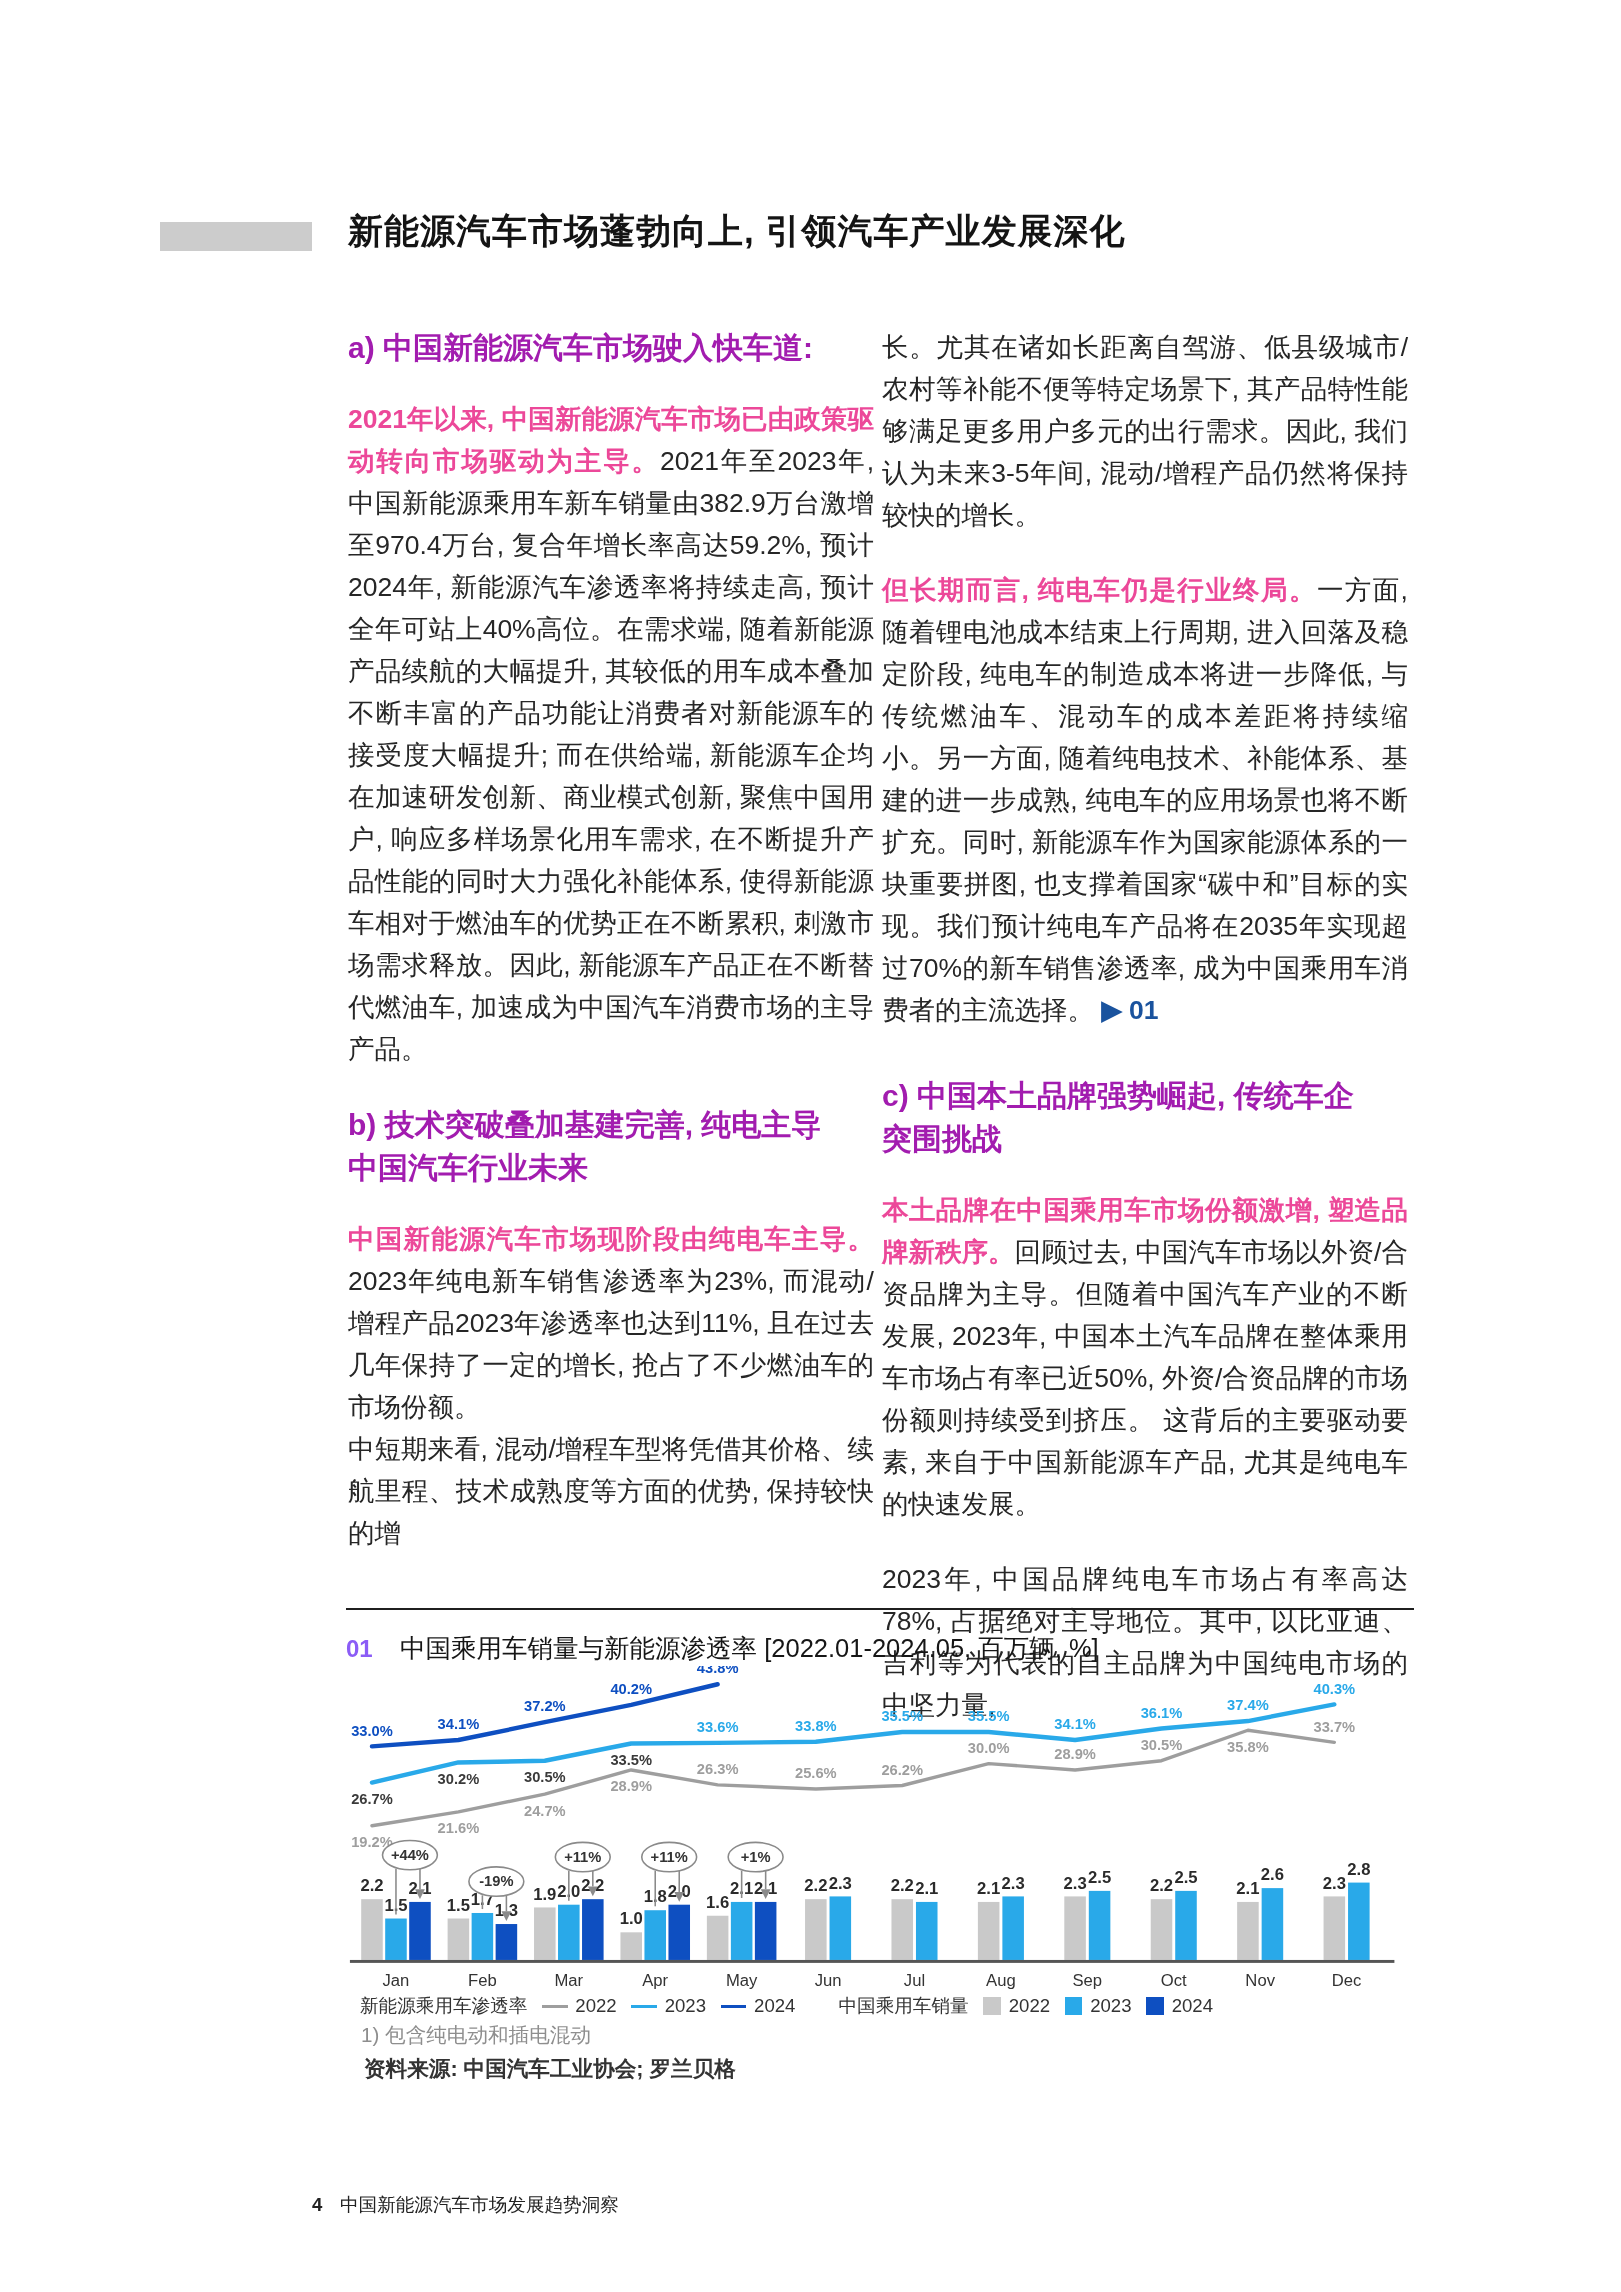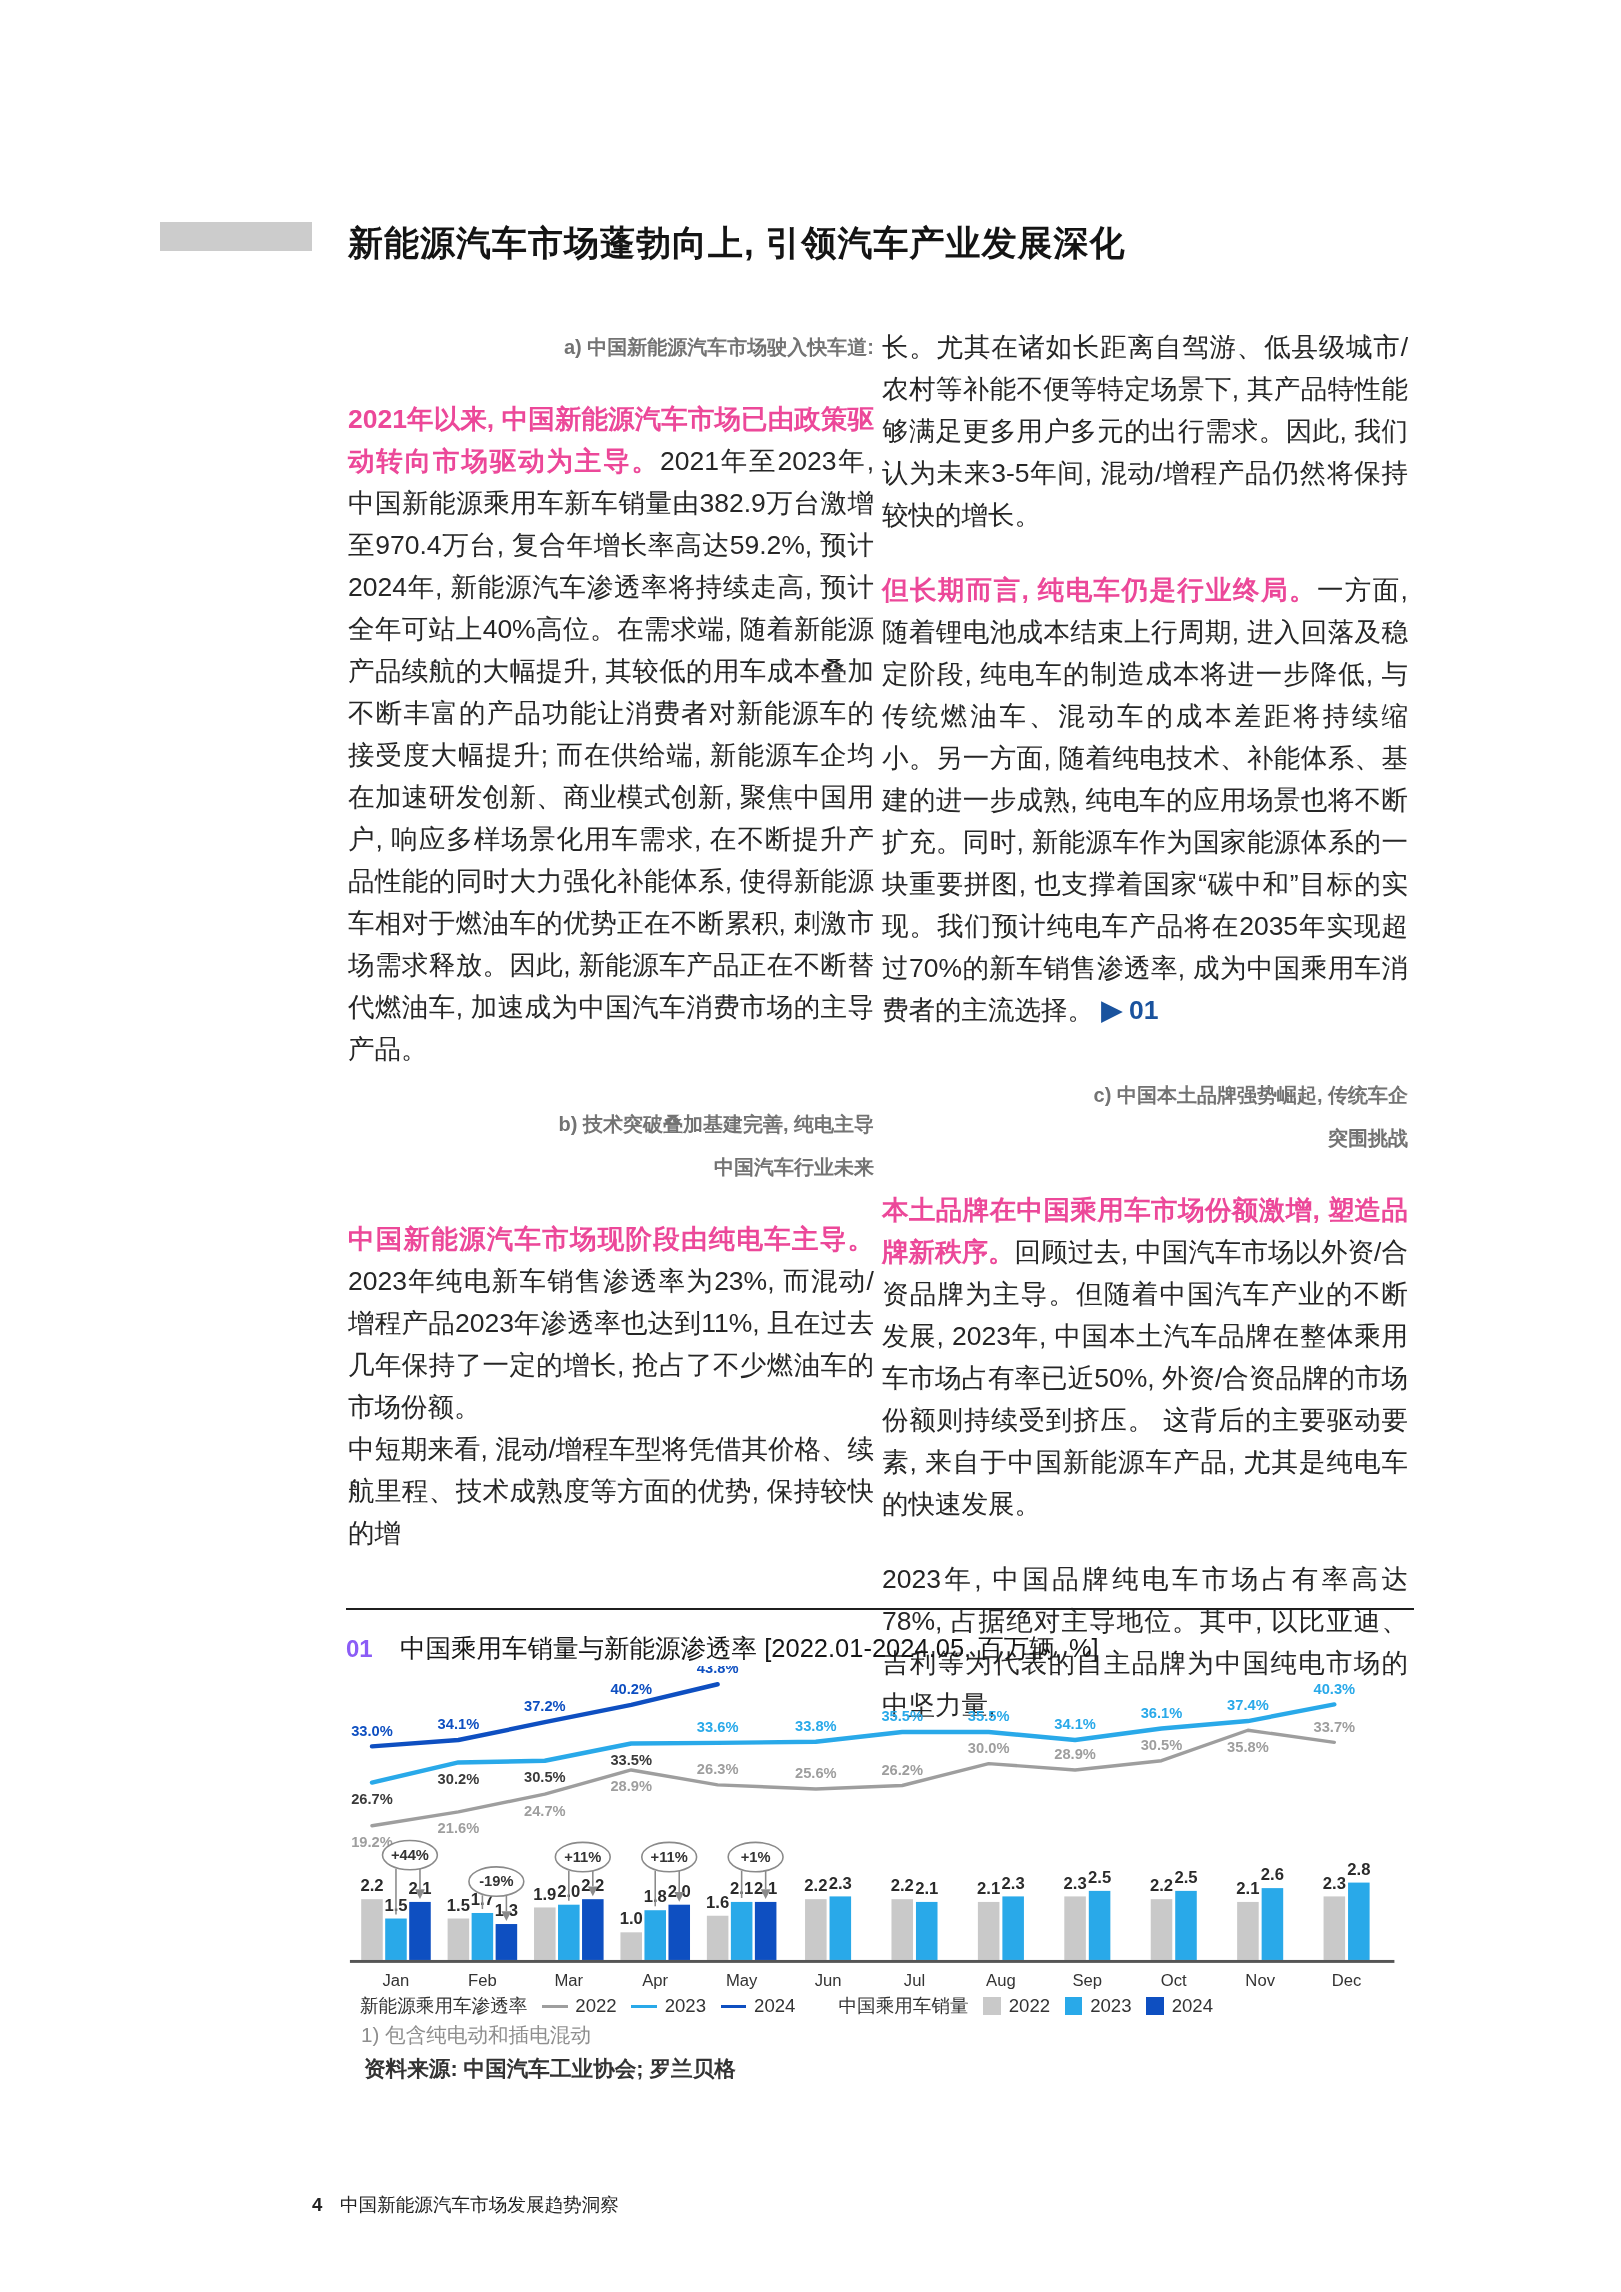--- a/index.html
+++ b/index.html
@@ -1,23 +1,23 @@
 <!DOCTYPE html>
 <html><head>
 <meta charset="utf-8">
 <style>
   html,body{margin:0;padding:0;background:#ffffff;}
   .page{position:relative;width:1621px;height:2293px;background:#ffffff;overflow:hidden;
         font-family:"Liberation Sans",sans-serif;color:#262626;}
   .deco-bar{position:absolute;left:160px;top:222px;width:152px;height:29px;background:#cccccc;}
-  .page-title{position:absolute;left:348px;top:220px;font-size:35px;font-weight:700;color:#141414;letter-spacing:1px;white-space:nowrap;}
+  .page-title{position:absolute;left:348px;top:208px;font-size:35px;font-weight:700;color:#141414;letter-spacing:1px;white-space:nowrap;}
   .col{position:absolute;top:326px;width:526px;font-size:26.5px;line-height:42px;text-align:justify;}
   .col-left{left:348px;}
   .col-right{left:882px;}
-  .col h2{font-size:20px;line-height:43px;font-weight:700;color:#737373;margin:0 0 29px 0;text-align:right;}
+  .col h2{font-size:30px;line-height:43px;font-weight:700;color:#a21caf;margin:0 0 29px 0;text-align:left;}
   .col h2 span{display:block;}
   .col p{margin:0 0 33px 0;}
   .col p.tight{margin-bottom:0;}
   .lead{font-weight:700;color:#ec4899;}
   .h-gap-b{margin-top:19.6px !important;}
   .h-gap-c{margin-top:43px !important;}
   .marker{color:#1a539e;font-weight:700;white-space:nowrap;}
   .divider{position:absolute;left:346px;top:1608px;width:1068px;height:2px;background:#1f1f1f;}
   .exhibit-header{position:absolute;left:346px;top:1631px;display:flex;align-items:baseline;gap:27.4px;}
   .exhibit-number{font-size:24px;font-weight:700;color:#8b5cf6;}

